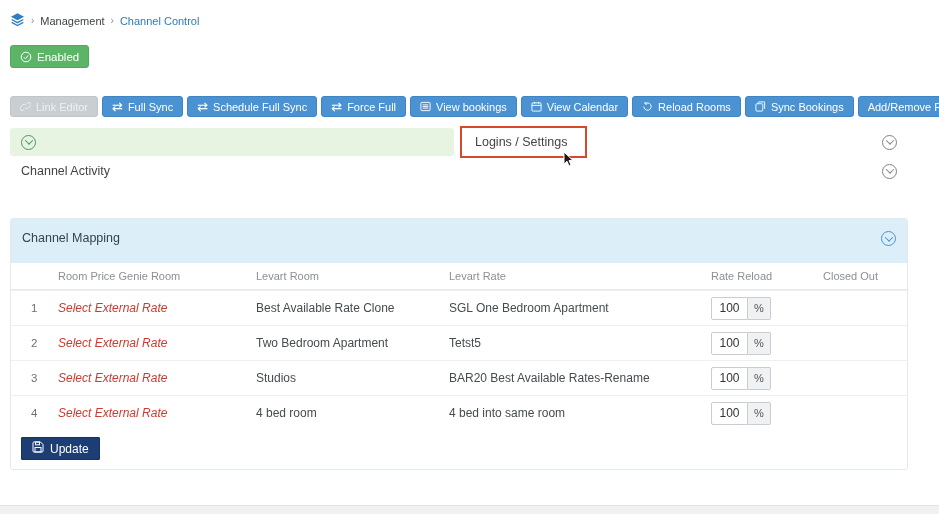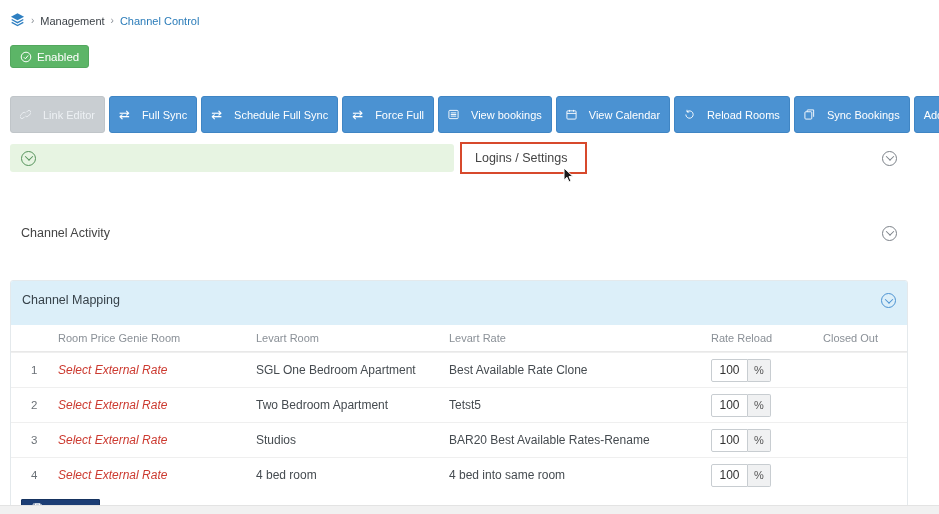--- a/index.html
+++ b/index.html
@@ -13,40 +13,40 @@
   .crumb{text-decoration:none;color:#3c4248;cursor:pointer}
   .crumb.active{color:#2b7cb9}
 
   
   .select-row{margin-top:16px;display:flex;align-items:center;gap:10px}
   select.channel{width:198px;height:25px;font:12px "Liberation Sans","DejaVu Sans",sans-serif;color:#333;border:1px solid #b9bfc4;border-radius:3px;background:#fff;padding:0 4px}
   .badge-enabled{display:inline-flex;align-items:center;gap:5px;height:23px;padding:0 9px;background:#5cb567;border:1px solid #53a75e;color:#fff;font-size:11.5px;border-radius:3px;cursor:pointer}
 
   
   .toolbar{margin-top:28px;display:flex;gap:4px}
-  .tbtn{display:inline-flex;align-items:center;gap:12px;height:37px;padding:0 9px;background:#4b92d2;border:1px solid #3f85c4;border-radius:3px;color:#fff;font-size:11px;white-space:nowrap;cursor:pointer;font-family:inherit}
+  .tbtn{display:inline-flex;align-items:center;gap:5px;height:21px;padding:0 9px;background:#4b92d2;border:1px solid #3f85c4;border-radius:3px;color:#fff;font-size:11px;white-space:nowrap;cursor:pointer;font-family:inherit}
   .tbtn.disabled{background:#c9ced2;border-color:#c0c5c9;color:#edf1f4;cursor:default}
   .gicon{font-size:13px;line-height:1}
   .tbtn svg,.badge-enabled svg{display:block}
 
   
   .acc-row{margin-top:11px;display:flex;gap:10px}
   .panel-h{flex:1;height:28px;display:flex;align-items:center;justify-content:space-between;padding:0 11px;border-radius:3px;font-size:12.5px;cursor:pointer}
   .panel-green{background:#e7f4e2;color:#3e4a3e}
   .panel-plain{background:#fff;color:#444;position:relative}
   .chev{width:15px;height:15px;border:1px solid currentColor;border-radius:50%;display:inline-flex;align-items:center;justify-content:center;flex:none;cursor:pointer}
   .chev::after{content:"";width:5px;height:5px;border-right:1.5px solid currentColor;border-bottom:1.5px solid currentColor;transform:rotate(45deg) translate(-1px,-1px)}
   .chev.green{color:#55935b}
   .chev.gray{color:#7c8289}
   .chev.blue{color:#4b92d2}
   .annotation{position:absolute;left:-4px;top:-2px;width:127px;height:32px;border:2px solid #d7492c;pointer-events:none}
   .cursor{position:absolute;left:99px;top:23px}
 
   
-  .activity{margin-top:46px;height:30px;display:flex;align-items:center;justify-content:space-between;padding:0 11px;font-size:12.5px;color:#444;cursor:pointer}
+  .activity{height:30px;display:flex;align-items:center;justify-content:space-between;padding:0 11px;font-size:12.5px;color:#444;cursor:pointer}
 
   
   .mapping{margin-top:32px;border:1px solid #e4e9ec;border-radius:3px;overflow:hidden;background:#fff}
   .map-head{height:44px;background:#dceff9;display:flex;align-items:flex-start;justify-content:space-between;padding:12px 11px;font-size:12.5px;color:#37424a;cursor:pointer}
   .t-row{display:grid;grid-template-columns:37px 198px 193px 262px 112px auto;align-items:center;min-height:35px;border-top:1px solid #efefef;font-size:12px;color:#454b50}
   .t-row.head{min-height:27px;border-top:none;font-size:11px;color:#8a9097;border-bottom:1px solid #e8e8e8}
   .cell{padding-left:10px;overflow:hidden;text-overflow:ellipsis;white-space:nowrap}
   .cell.num{padding-left:20px;color:#6b7177;font-size:11.5px}
   .red-link{color:#cc3a30;font-style:italic;cursor:pointer}
   .rate-group{display:inline-flex;height:23px;align-items:stretch}
@@ -181,22 +181,22 @@
       <div class="cell">Room Price Genie Room</div>
       <div class="cell">Levart Room</div>
       <div class="cell">Levart Rate</div>
       <div class="cell">Rate Reload</div>
       <div class="cell">Closed Out</div>
     </div>
 
     <div class="t-row">
       <div class="cell num">1</div>
       <div class="cell"><a class="red-link">Select External Rate</a></div>
+      <div class="cell">Best Available Rate Clone</div>
       <div class="cell">SGL One Bedroom Apartment</div>
-      <div class="cell">Best Available Rate Clone</div>
       <div class="cell"><span class="rate-group">
             <input class="rate-input" value="100" style="">
             <span class="rate-addon">%</span>
           </span></div>
       <div class="cell"></div>
     </div>
 
     <div class="t-row">
       <div class="cell num">2</div>
       <div class="cell"><a class="red-link">Select External Rate</a></div>

